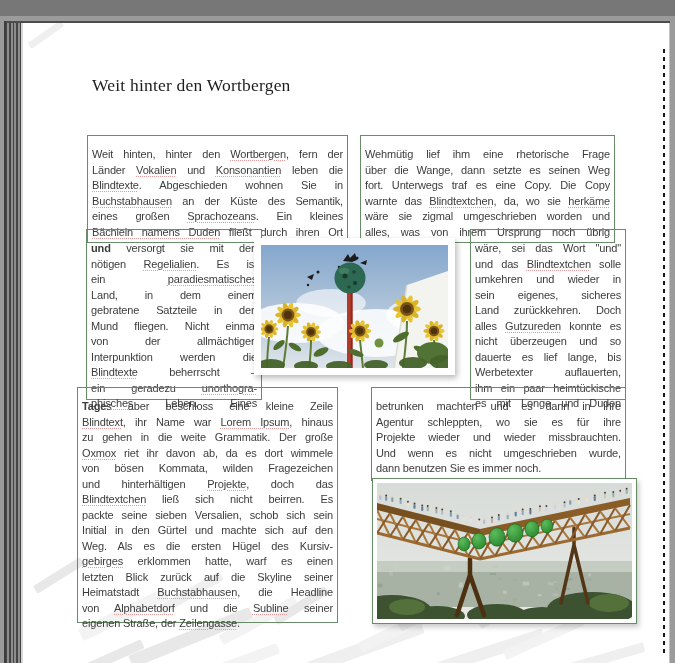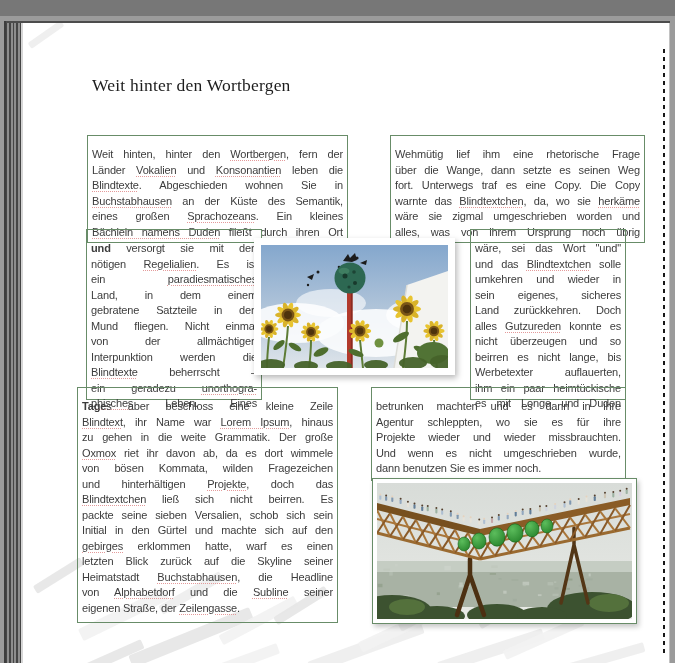--- a/index.html
+++ b/index.html
@@ -26,21 +26,21 @@
       padding:11px 4px 0;z-index:3;color:var(--text,#3c3c3c);
       font:11px/15.5px "Liberation Sans",sans-serif;letter-spacing:-0.15px;background:transparent;}
   .line{text-align:justify;text-align-last:justify;height:15.5px;overflow:hidden;}
   .line.last{text-align-last:left;}
   .b{font-weight:bold;}
   .m{text-decoration:underline;text-decoration-style:dotted;
      text-decoration-color:var(--spell,#e49a9a);text-decoration-thickness:1px;text-underline-offset:2px;}
   .tf0{left:81px;top:112px;width:261px;height:108px;}
   .tf1{left:80px;top:206px;width:176px;height:171px;}
   .tf2{left:71px;top:364px;width:261px;height:236px;}
-  .tf3{left:384px;top:112px;width:255px;height:108px;}
+  .tf3{left:354px;top:112px;width:255px;height:108px;}
   .tf4{left:464px;top:206px;width:156px;height:171px;}
   .tf5{left:365px;top:364px;width:255px;height:94px;}
   
   figure{margin:0;position:absolute;}
   figure svg{display:block;}
   .sunflower{left:248px;top:215px;padding:7px;background:#fff;z-index:4;
              box-shadow:2px 3px 6px rgba(0,0,0,.28);}
   .bridge{left:366px;top:455px;box-sizing:border-box;width:265px;height:146px;padding:4px;
           background:#fff;border:1px solid var(--frame,#688c68);z-index:4;
           box-shadow:2px 3px 5px rgba(0,0,0,.22);}
@@ -104,20 +104,21 @@
     <div class="tf tf2">
         <div class="line"><span class="b">Tage</span>s aber beschloss eine kleine Zeile</div>
         <div class="line"><span class="m">Blindtext</span>, ihr Name war <span class="m">Lorem Ipsum</span>, hinaus</div>
         <div class="line">zu gehen in die weite Grammatik. Der große</div>
         <div class="line"><span class="m">Oxmox</span> riet ihr davon ab, da es dort wimmele</div>
         <div class="line">von bösen Kommata, wilden Fragezeichen</div>
         <div class="line">und hinterhältigen <span class="m">Projekte</span>, doch das</div>
         <div class="line"><span class="m">Blindtextchen</span> ließ sich nicht beirren. Es</div>
         <div class="line">packte seine sieben Versalien, schob sich sein</div>
         <div class="line">Initial in den Gürtel und machte sich auf den</div>
+        <div class="line">Weg. Als es die ersten Hügel des Kursiv-</div>
         <div class="line"><span class="m">gebirges</span> erklommen hatte, warf es einen</div>
         <div class="line">letzten Blick zurück auf die Skyline seiner</div>
         <div class="line">Heimatstadt <span class="m">Buchstabhausen</span>, die Headline</div>
         <div class="line">von <span class="m">Alphabetdorf</span> und die <span class="m">Subline</span> seiner</div>
         <div class="line last">eigenen Straße, der <span class="m">Zeilengasse</span>.</div>
       </div>
     <div class="tf tf3">
         <div class="line">Wehmütig lief ihm eine rhetorische Frage</div>
         <div class="line">über die Wange, dann setzte es seinen Weg</div>
         <div class="line">fort. Unterwegs traf es eine Copy. Die Copy</div>
@@ -126,21 +127,21 @@
         <div class="line">alles, was von ihrem Ursprung noch übrig</div>
       </div>
     <div class="tf tf4">
         <div class="line">wäre, sei das Wort "und"</div>
         <div class="line">und das <span class="m">Blindtextchen</span> solle</div>
         <div class="line">umkehren und wieder in</div>
         <div class="line">sein eigenes, sicheres</div>
         <div class="line">Land zurückkehren. Doch</div>
         <div class="line">alles <span class="m">Gutzureden</span> konnte es</div>
         <div class="line">nicht überzeugen und so</div>
-        <div class="line">beirren es nicht lange, bis</div>
+        <div class="line">dauerte es lief lange, bis</div>
         <div class="line">Werbetexter auflauerten,</div>
         <div class="line">ihm ein paar heimtückische</div>
         <div class="line">es mit Longe und Duden</div>
       </div>
     <div class="tf tf5">
         <div class="line">betrunken machten und es dann in ihre</div>
         <div class="line">Agentur schleppten, wo sie es für ihre</div>
         <div class="line">Projekte wieder und wieder missbrauchten.</div>
         <div class="line">Und wenn es nicht umgeschrieben wurde,</div>
         <div class="line last">dann benutzen Sie es immer noch.</div>

